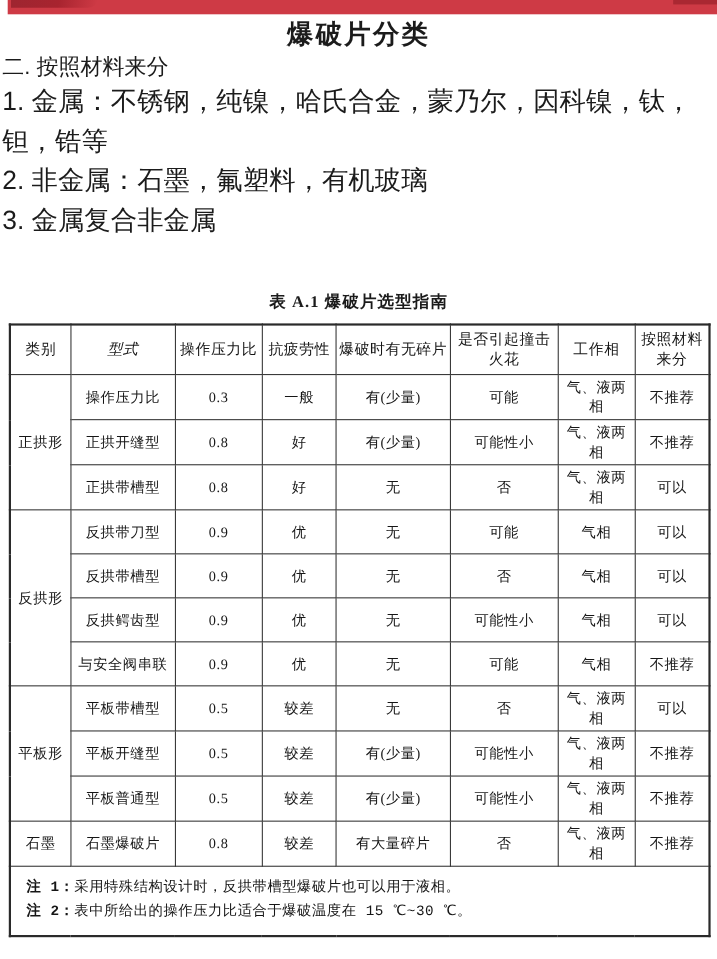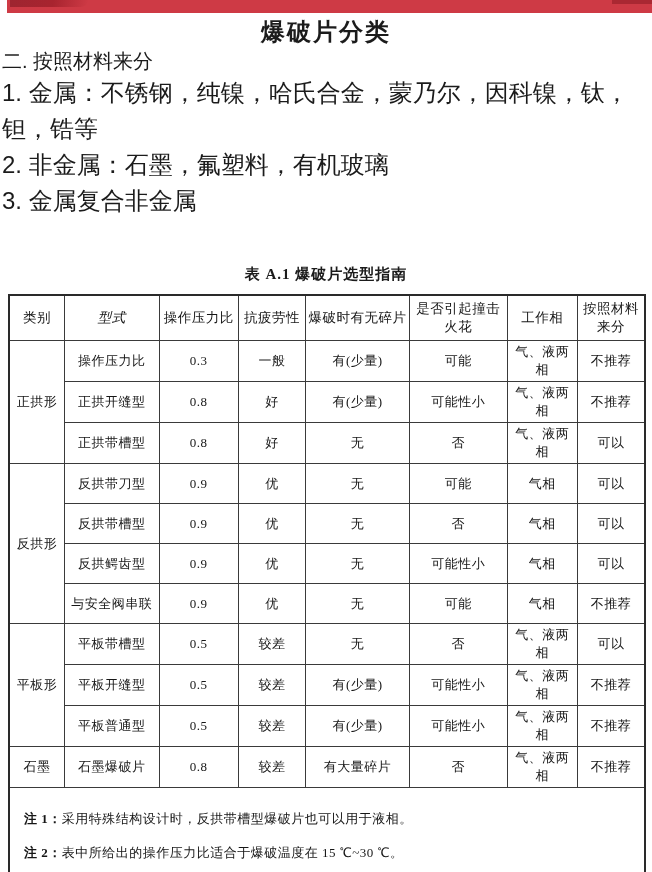--- a/index.html
+++ b/index.html
@@ -83,24 +83,25 @@
   .col-spark{width:15.5%;}
   .col-phase{width:11%;}
   .col-valve{width:10.5%;}
   .notes-cell{
     text-align:left !important;
     padding:8px 12px 10px 14px !important;
     font-size:13px;
     letter-spacing:0.3px;
   }
   .note-line{
-    margin:12px 0;
+    margin:0 0;
     line-height:22px;
     padding-left:44px;
     text-indent:-44px;
+    font-family:Liberation Mono, monospace;
   }
   .note-label{font-weight:bold;}
 </style>
 </head>
 <body>
 
 <div class="red-banner">
   <div class="swoosh"></div>
   <div class="right-shade"></div>
 </div>

